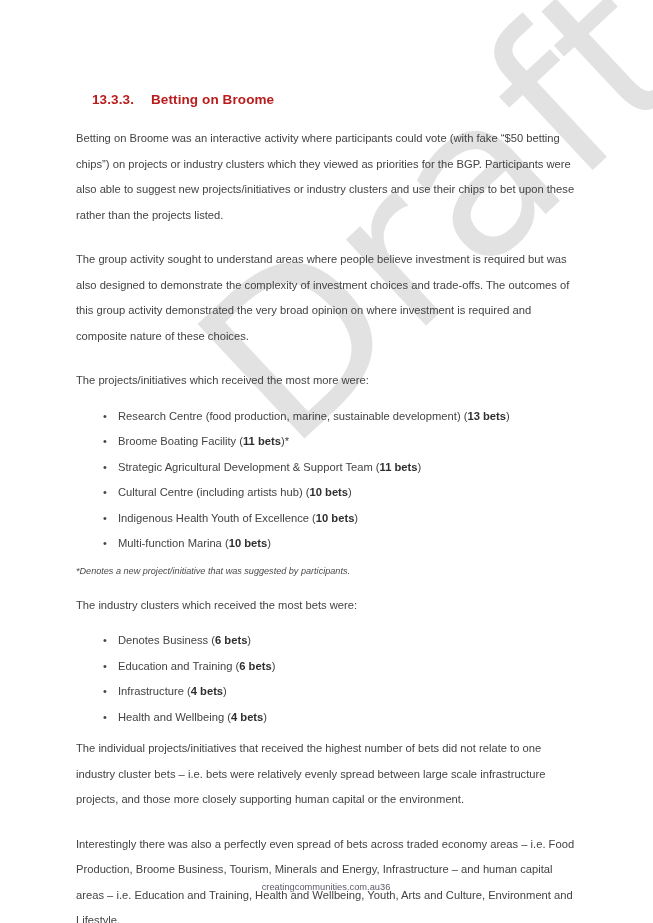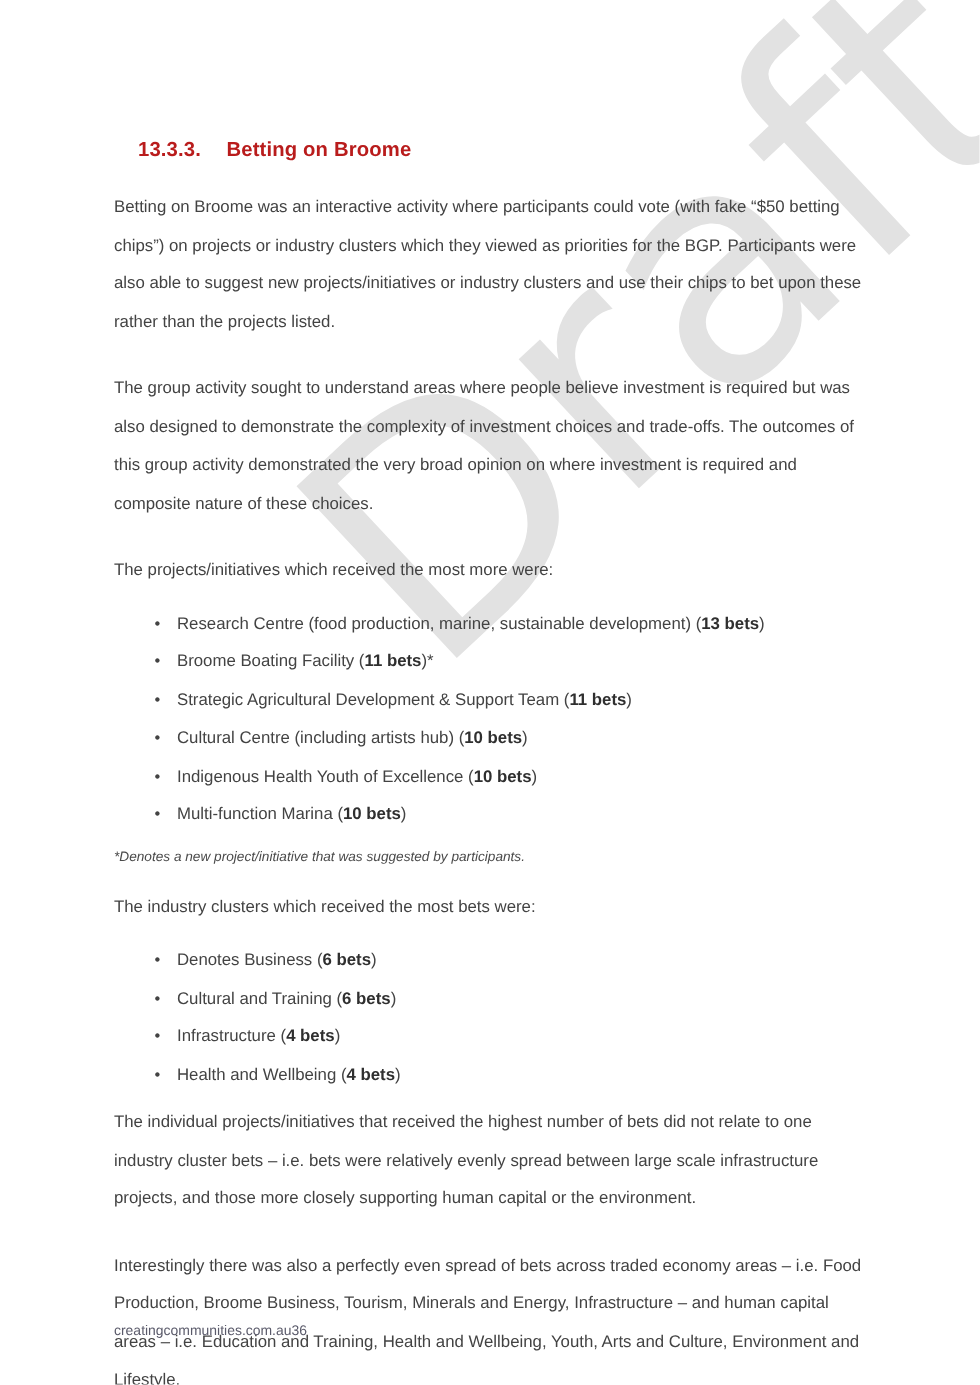--- a/index.html
+++ b/index.html
@@ -118,21 +118,21 @@
     color: #4a4a4a;
   }
 
   
   #footer {
     position: absolute;
     left: 76px;
     top: 882px;
     width: 500px;
     display: flex;
-    justify-content: flex-start;
+    justify-content: center;
     align-items: baseline;
     font-size: 9.3px;
     color: #5a5a6a;
     z-index: 2;
   }
   #footer .page-num { font-size: 9.3px; }
 </style>
 </head>
 <body>
 
@@ -162,21 +162,21 @@
         <li><span>Indigenous Health Youth of Excellence (</span><b>10 bets</b><span>)</span></li>
         <li><span>Multi-function Marina (</span><b>10 bets</b><span>)</span></li>
       </ul>
 
     <p class="footnote">*Denotes a new project/initiative that was suggested by participants.</p>
 
     <p class="body-para tight">The industry clusters which received the most bets were:</p>
 
     <ul class="bullet-list" id="clusters-list">
         <li><span>Denotes Business (</span><b>6 bets</b><span>)</span></li>
-        <li><span>Cultural and Training (</span><b>6 bets</b><span>)</span></li>
+        <li><span>Education and Training (</span><b>6 bets</b><span>)</span></li>
         <li><span>Infrastructure (</span><b>4 bets</b><span>)</span></li>
         <li><span>Health and Wellbeing (</span><b>4 bets</b><span>)</span></li>
       </ul>
 
     <p class="body-para">The individual projects/initiatives that received the highest number of bets did not relate to one industry cluster bets – i.e. bets were relatively evenly spread between large scale infrastructure projects, and those more closely supporting human capital or the environment.</p>
 
     <p class="body-para">Interestingly there was also a perfectly even spread of bets across traded economy areas  – i.e. Food Production, Broome Business, Tourism, Minerals and Energy, Infrastructure – and human capital areas – i.e. Education and Training, Health and Wellbeing, Youth, Arts and Culture, Environment and Lifestyle.</p>
 
   </div>
 

